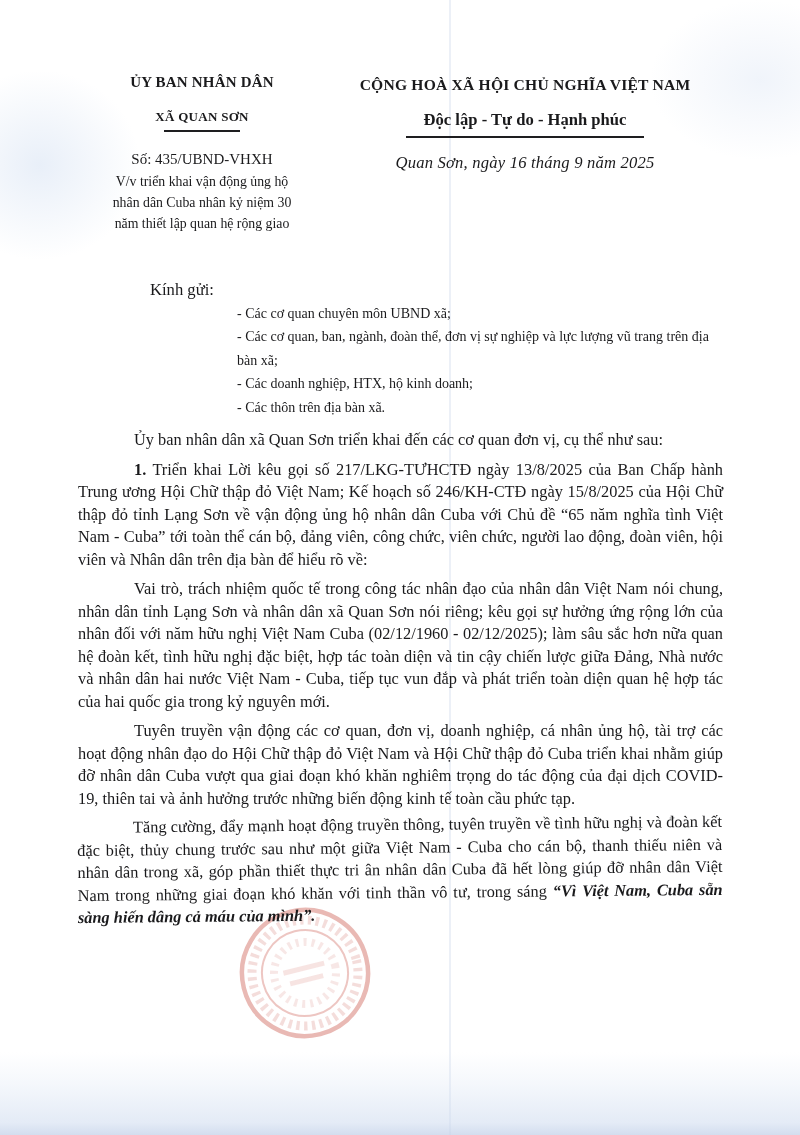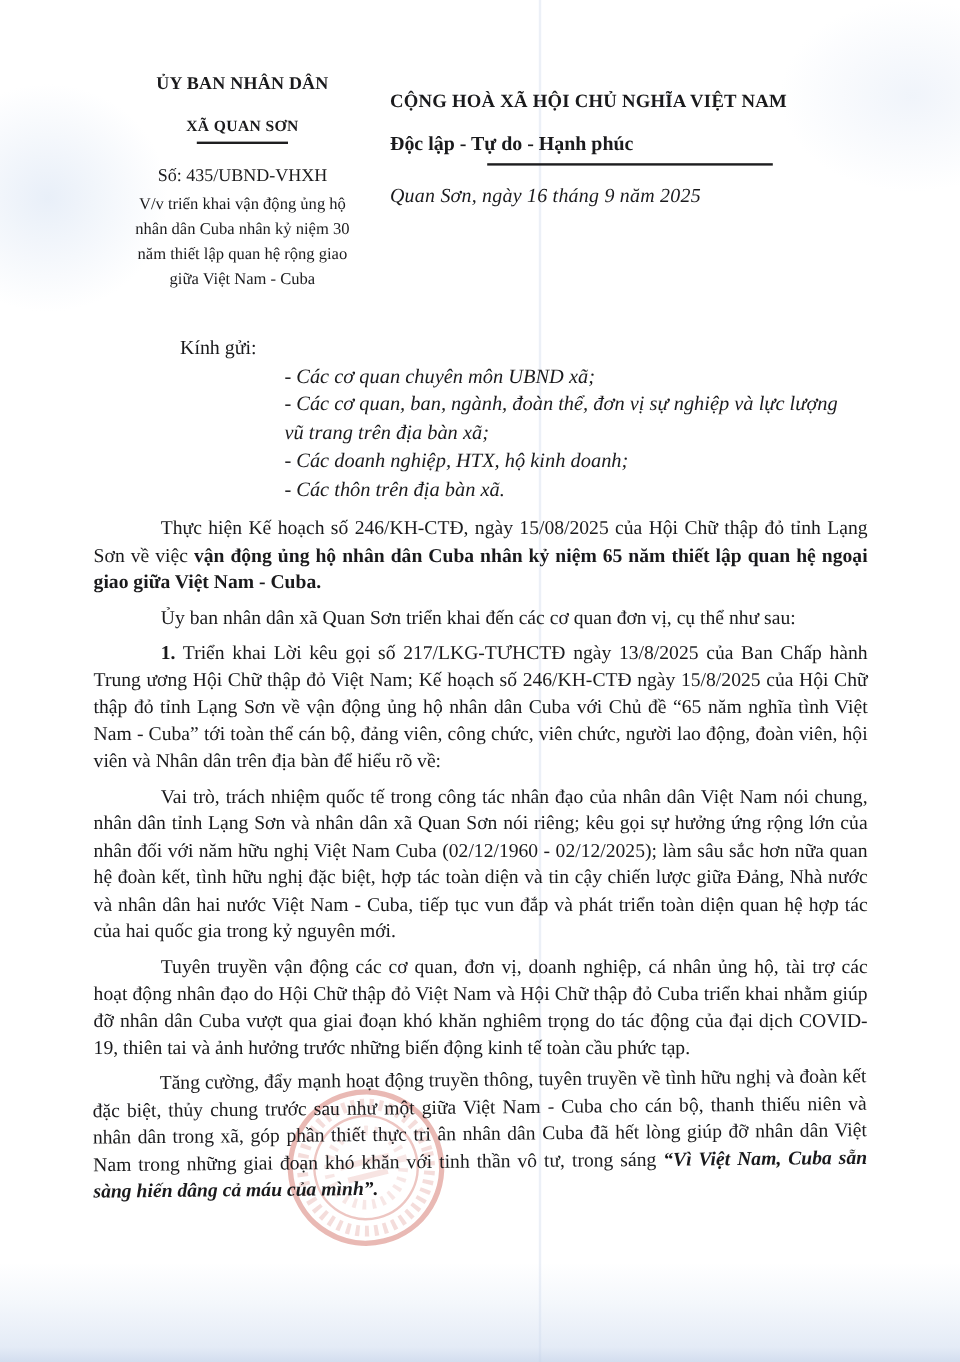--- a/index.html
+++ b/index.html
@@ -31,38 +31,38 @@
     position:absolute;left:0;right:0;top:1052px;height:83px;
     background:linear-gradient(to bottom,
       rgba(216,227,243,0) 0%,
       rgba(216,227,243,.28) 40%,
       rgba(206,219,239,.55) 85%,
       rgba(196,210,233,.75) 100%);
     pointer-events:none;
   }
   
   .hdr-left{
-    position:absolute;left:92px;top:62px;width:220px;text-align:center;
+    position:absolute;left:92px;top:74px;width:220px;text-align:center;
   }
   .org1{font-weight:bold;font-size:15px;letter-spacing:.2px;}
   .org2{font-weight:bold;font-size:13px;margin-top:18px;letter-spacing:.3px;}
   .rule-left{width:76px;height:2px;background:#1e1e20;margin:5px auto 0;}
   .doc-no{margin-top:19px;font-size:15px;}
   .subject{margin-top:3px;font-size:13.8px;line-height:21px;}
   .hdr-right{
-    position:absolute;left:325px;top:76px;width:400px;
+    position:absolute;left:325px;top:76px;width:400px;text-align:center;
   }
   .motto1{font-weight:bold;font-size:15.6px;letter-spacing:.2px;}
   .motto2{font-weight:bold;font-size:16.6px;margin-top:16px;}
   .rule-right{width:238px;height:2px;background:#1e1e20;margin:6px auto 0;}
   .date-line{margin-top:15px;font-style:italic;font-size:16.6px;letter-spacing:.2px;}
   
   .recipients{position:absolute;left:150px;top:280px;width:560px;z-index:2;}
   .kg{font-size:16.6px;}
-  .rec-items{margin-left:87px;margin-top:2px;width:472px;font-size:17px;line-height:23.4px;font-style:italic;}
+  .rec-items{margin-left:87px;margin-top:2px;width:472px;font-size:14px;line-height:23.4px;}
   .rec-item{margin:0;}
   
   .doc-body{
     position:absolute;left:78px;top:429px;width:645px;z-index:2;
     font-size:16.35px;line-height:22.5px;text-align:justify;
   }
   .doc-body p{margin:0 0 7px;text-indent:56px;}
   .doc-body p.last{margin-bottom:0;transform:rotate(-0.55deg);transform-origin:left bottom;}
   .doc-body b{font-weight:bold;}
   .quote{font-style:italic;font-weight:bold;}
@@ -86,21 +86,20 @@
 
   <div class="hdr-left">
     <div class="org1">ỦY BAN NHÂN DÂN</div>
     <div class="org2">XÃ QUAN SƠN</div>
     <div class="rule-left"></div>
     <div class="doc-no">Số: 435/UBND-VHXH</div>
     <div class="subject">
       <div>V/v triển khai vận động ủng hộ</div>
       <div>nhân dân Cuba nhân kỷ niệm 30</div>
       <div>năm thiết lập quan hệ rộng giao</div>
-      <div>giữa Việt Nam - Cuba</div>
     </div>
   </div>
 
   <div class="hdr-right">
     <div class="motto1">CỘNG HOÀ XÃ HỘI CHỦ NGHĨA VIỆT NAM</div>
     <div class="motto2">Độc lập - Tự do - Hạnh phúc</div>
     <div class="rule-right"></div>
     <div class="date-line">Quan Sơn, ngày 16 tháng 9 năm 2025</div>
   </div>
 
@@ -118,21 +117,20 @@
     <g fill="none" stroke="#c0392b" transform="rotate(-14 71 71)">
       <circle cx="71" cy="71" r="63" stroke-width="4.5" opacity="0.42"></circle>
       <circle cx="71" cy="71" r="43" stroke-width="2" opacity="0.34"></circle>
       <circle cx="71" cy="71" r="53" stroke-width="9" opacity="0.20" stroke-dasharray="3.4 4.4"></circle>
       <circle cx="71" cy="71" r="31" stroke-width="8" opacity="0.14" stroke-dasharray="3 5"></circle>
       <path d="M50 66 h42 M54 78 h34" stroke-width="5" opacity="0.16"></path>
     </g>
   </svg>
 
   <div class="doc-body">
-    <p><span>Thực hiện Kế hoạch số 246/KH-CTĐ, ngày 15/08/2025 của Hội Chữ thập đỏ tỉnh Lạng Sơn về việc </span><b>vận động ủng hộ nhân dân Cuba nhân kỷ niệm 65 năm thiết lập quan hệ ngoại giao giữa Việt Nam - Cuba.</b></p>
     <p>Ủy ban nhân dân xã Quan Sơn triển khai đến các cơ quan đơn vị, cụ thể như sau:</p>
     <p><b>1.</b><span> Triển khai Lời kêu gọi số 217/LKG-TƯHCTĐ ngày 13/8/2025 của Ban Chấp hành Trung ương Hội Chữ thập đỏ Việt Nam; Kế hoạch số 246/KH-CTĐ ngày 15/8/2025 của Hội Chữ thập đỏ tỉnh Lạng Sơn về vận động ủng hộ nhân dân Cuba với Chủ đề “65 năm nghĩa tình Việt Nam - Cuba” tới toàn thể cán bộ, đảng viên, công chức, viên chức, người lao động, đoàn viên, hội viên và Nhân dân trên địa bàn để hiểu rõ về:</span></p>
     <p>Vai trò, trách nhiệm quốc tế trong công tác nhân đạo của nhân dân Việt Nam nói chung, nhân dân tỉnh Lạng Sơn và nhân dân xã Quan Sơn nói riêng; kêu gọi sự hưởng ứng rộng lớn của nhân đối với năm hữu nghị Việt Nam Cuba (02/12/1960 - 02/12/2025); làm sâu sắc hơn nữa quan hệ đoàn kết, tình hữu nghị đặc biệt, hợp tác toàn diện và tin cậy chiến lược giữa Đảng, Nhà nước và nhân dân hai nước Việt Nam - Cuba, tiếp tục vun đắp và phát triển toàn diện quan hệ hợp tác của hai quốc gia trong kỷ nguyên mới.</p>
     <p>Tuyên truyền vận động các cơ quan, đơn vị, doanh nghiệp, cá nhân ủng hộ, tài trợ các hoạt động nhân đạo do Hội Chữ thập đỏ Việt Nam và Hội Chữ thập đỏ Cuba triển khai nhằm giúp đỡ nhân dân Cuba vượt qua giai đoạn khó khăn nghiêm trọng do tác động của đại dịch COVID-19, thiên tai và ảnh hưởng trước những biến động kinh tế toàn cầu phức tạp.</p>
     <p class="last"><span>Tăng cường, đẩy mạnh hoạt động truyền thông, tuyên truyền về tình hữu nghị và đoàn kết đặc biệt, thủy chung trước sau như một giữa Việt Nam - Cuba cho cán bộ, thanh thiếu niên và nhân dân trong xã, góp phần thiết thực tri ân nhân dân Cuba đã hết lòng giúp đỡ nhân dân Việt Nam trong những giai đoạn khó khăn với tinh thần vô tư, trong sáng </span><i class="quote">“Vì Việt Nam, Cuba sẵn sàng hiến dâng cả máu của mình”.</i></p>
   </div>
 
 </div>
 
 </body></html>

